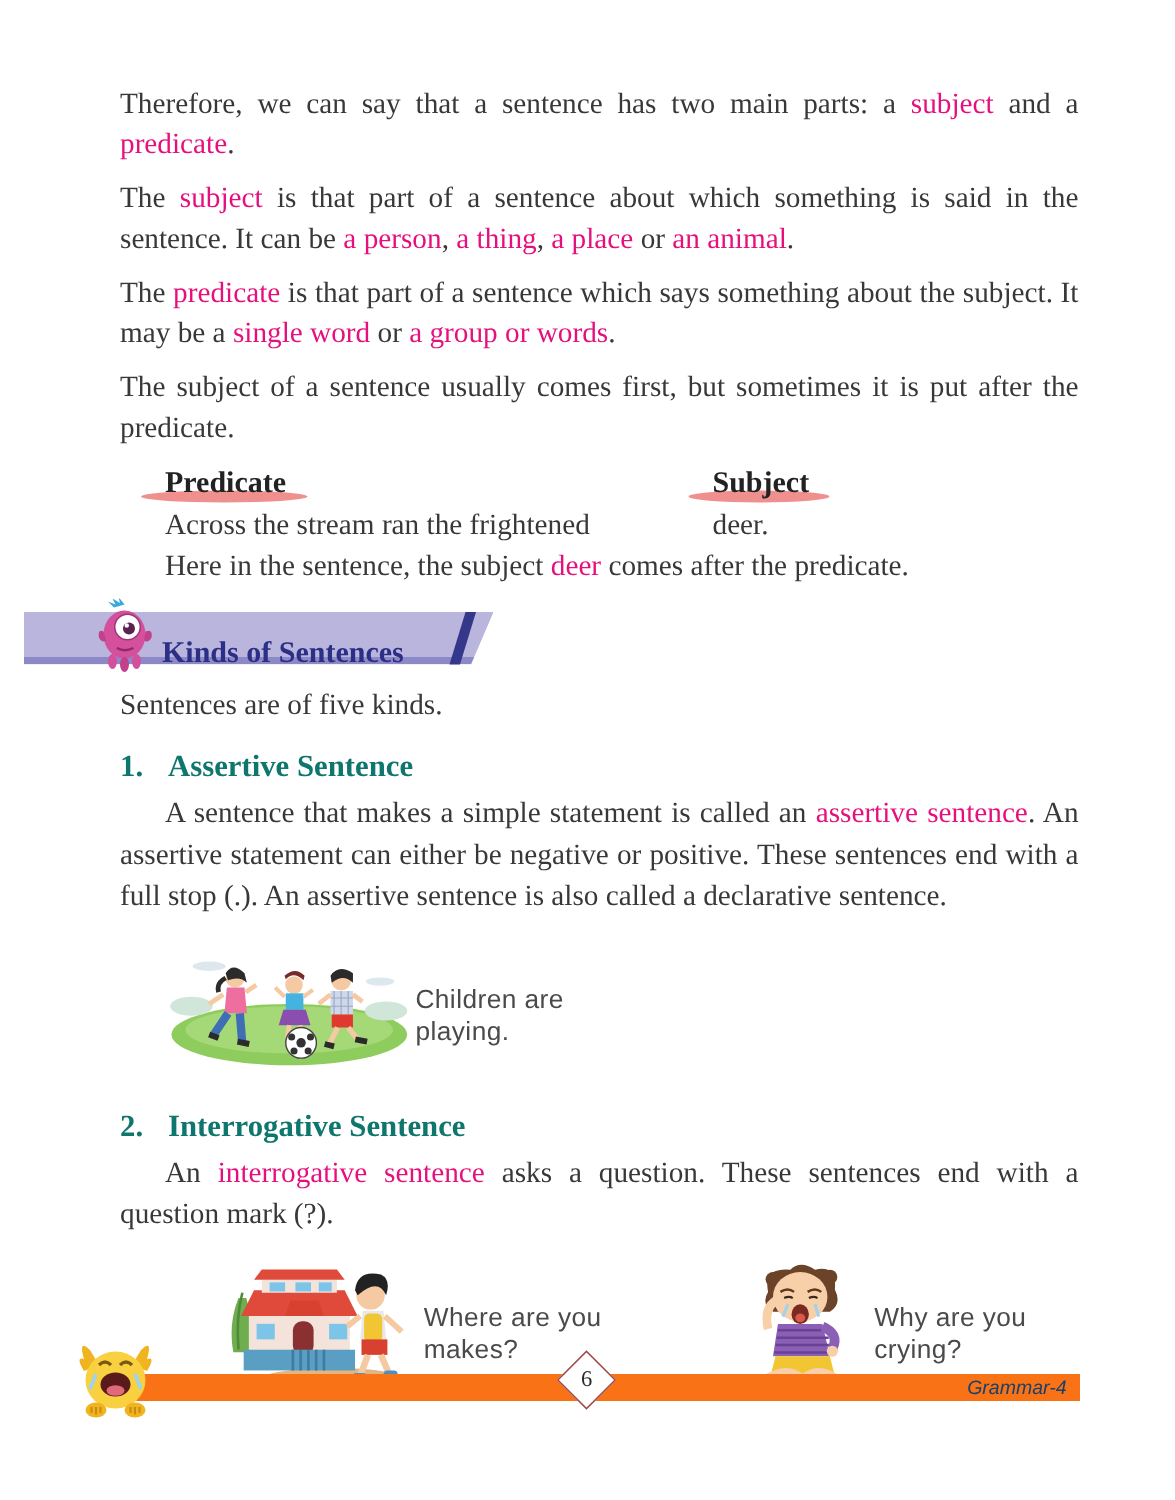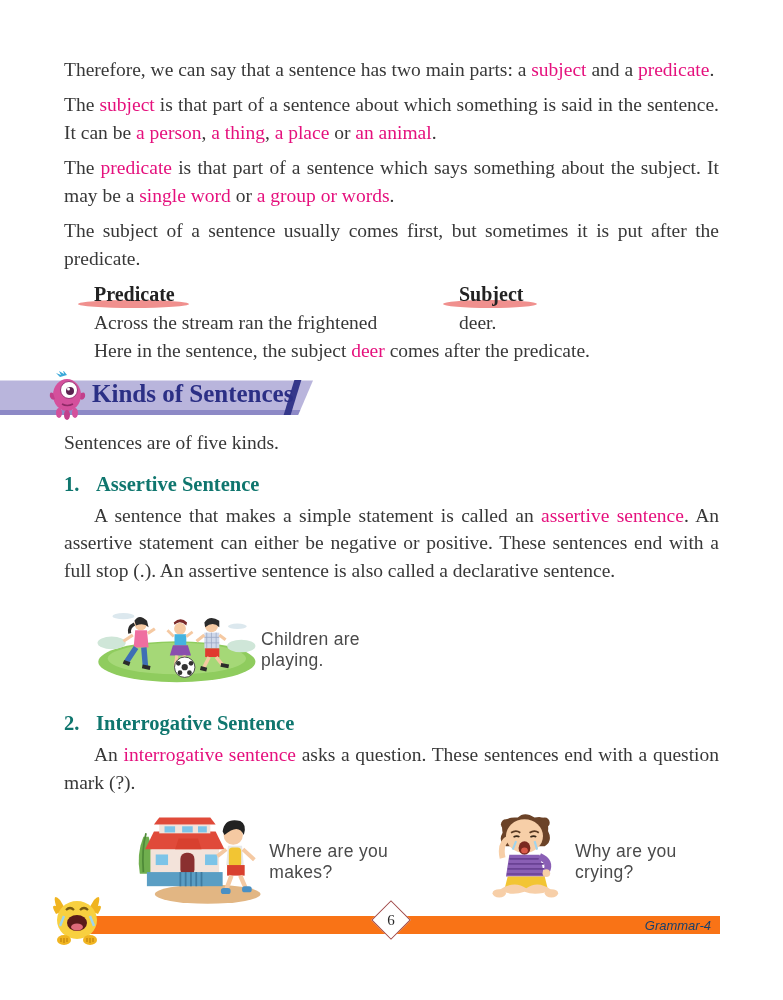--- a/index.html
+++ b/index.html
@@ -1,37 +1,37 @@
 <!DOCTYPE html>
 <html><head>
 <meta charset="utf-8">
 <style>
   html,body{margin:0;padding:0;background:#ffffff;}
   .page{position:relative;width:783px;height:1000px;background:#ffffff;overflow:hidden;
         font-family:"Liberation Serif", serif;color:#383838;}
-  .content{padding:56px 64px 0 64px;}
+  .content{padding:56px 64px 0 80px;}
   p.body{font-size:19.5px;line-height:1.41;text-align:justify;margin:0 0 8px 0;}
   p.body.indent{text-indent:30px;}
   .pink{color:#e5107d;}
   
   .example{margin-left:30px;font-size:19.5px;line-height:1.42;}
   .ex-row{display:flex;}
   .ex-left{width:365px;}
   .swoosh{position:relative;display:inline-block;font-weight:bold;color:#222;font-size:20px;}
   .swoosh .stroke{position:absolute;left:-16px;right:-14px;bottom:1px;height:8px;
                   background:#f0908e;border-radius:50%;}
   .swoosh b{position:relative;}
   
   .banner{position:relative;height:35px;width:313px;margin:16px 0 14px -64px;}
   .banner-bg{position:absolute;inset:0;
      background:linear-gradient(#b9b5dc,#b9b5dc 86%,#8d89c6 86%);
      clip-path:polygon(0 0,100% 0,calc(100% - 15px) 100%,0 100%);}
   .banner-stripe{position:absolute;top:0;right:17px;width:7px;height:100%;
      background:#34378a;transform:skewX(-17deg);}
-  .banner-title{position:absolute;left:92px;top:0;font-weight:bold;font-size:25px;color:#2b2f85;}
+  .banner-title{position:absolute;left:92px;top:16px;font-weight:bold;font-size:20px;color:#2b2f85;}
   .banner-mascot{position:absolute;left:46px;top:-9px;}
   
   .section-title{margin:16px 0 6px 0;font-weight:bold;font-size:20.5px;color:#0f766e;}
   .section-title .num{display:inline-block;width:32px;}
   .figs{display:flex;align-items:flex-end;}
   .fig{display:flex;align-items:center;}
   .caption{font-family:"Liberation Sans", sans-serif;font-size:17.5px;color:#4a4a4a;
            margin-top:7px;letter-spacing:.3px;}
   .figs1{margin-top:12px;}
   .figs1 .fig1{width:300px;margin-left:28px;}

